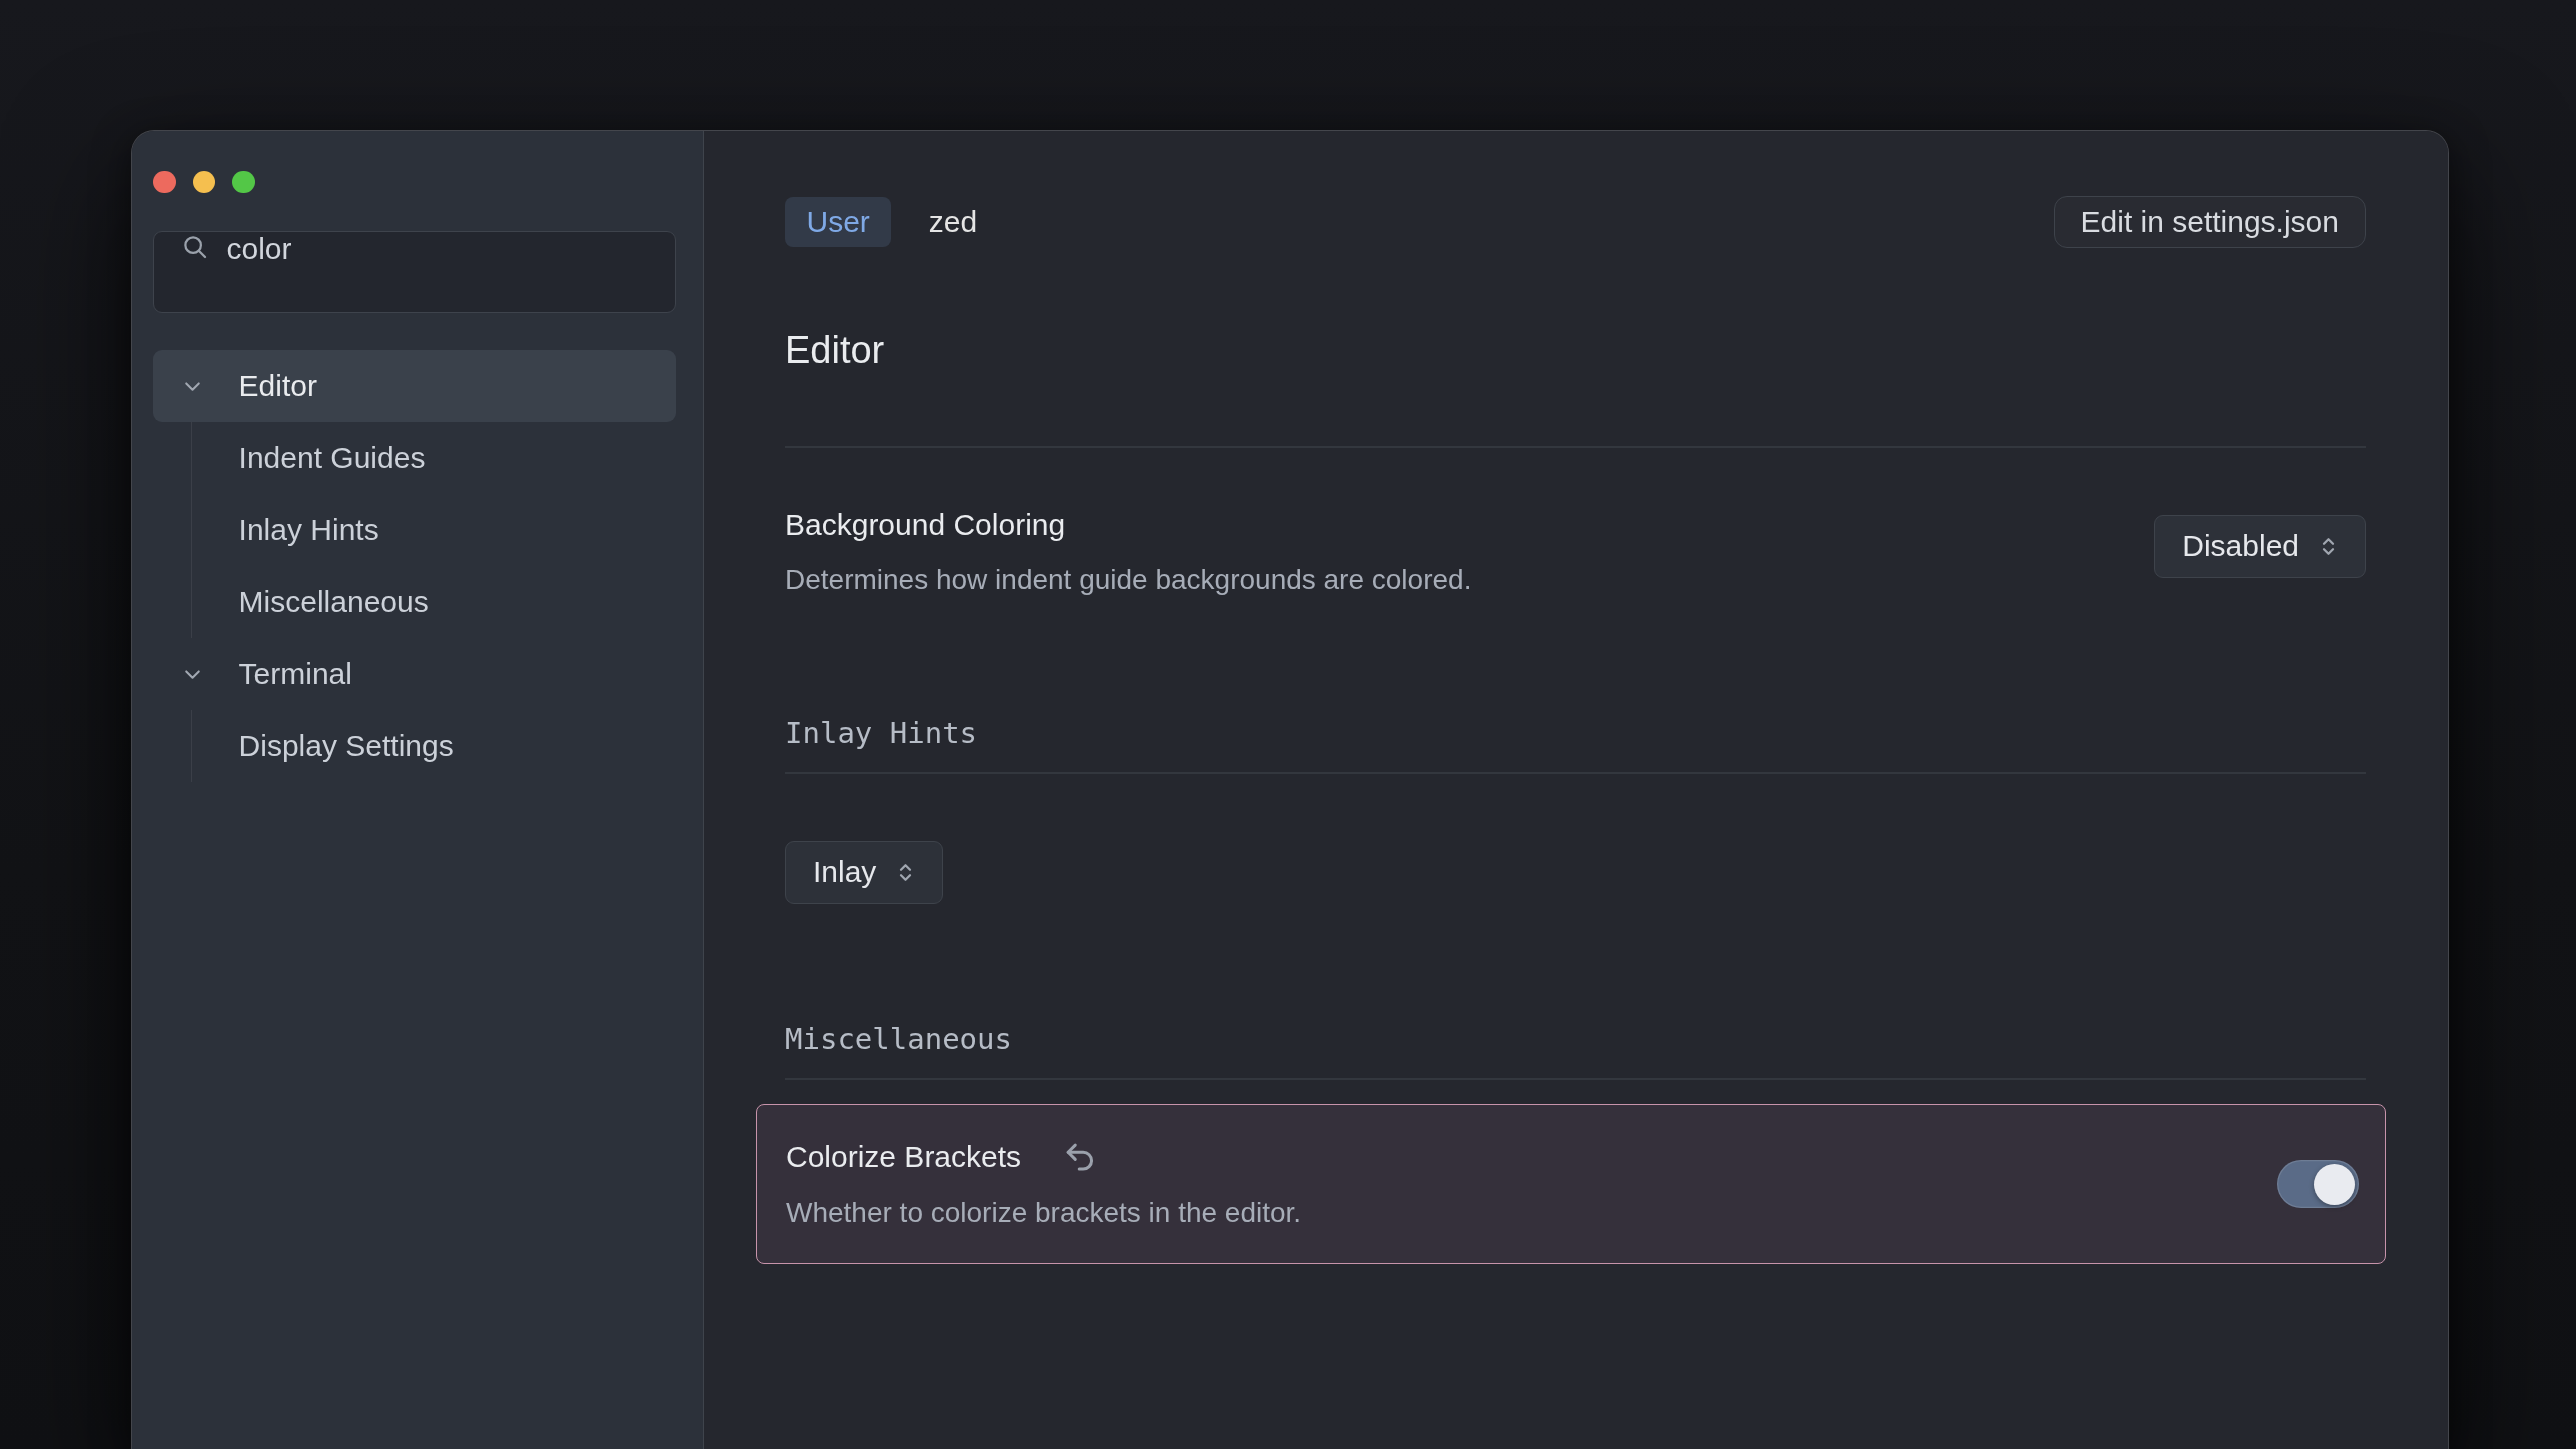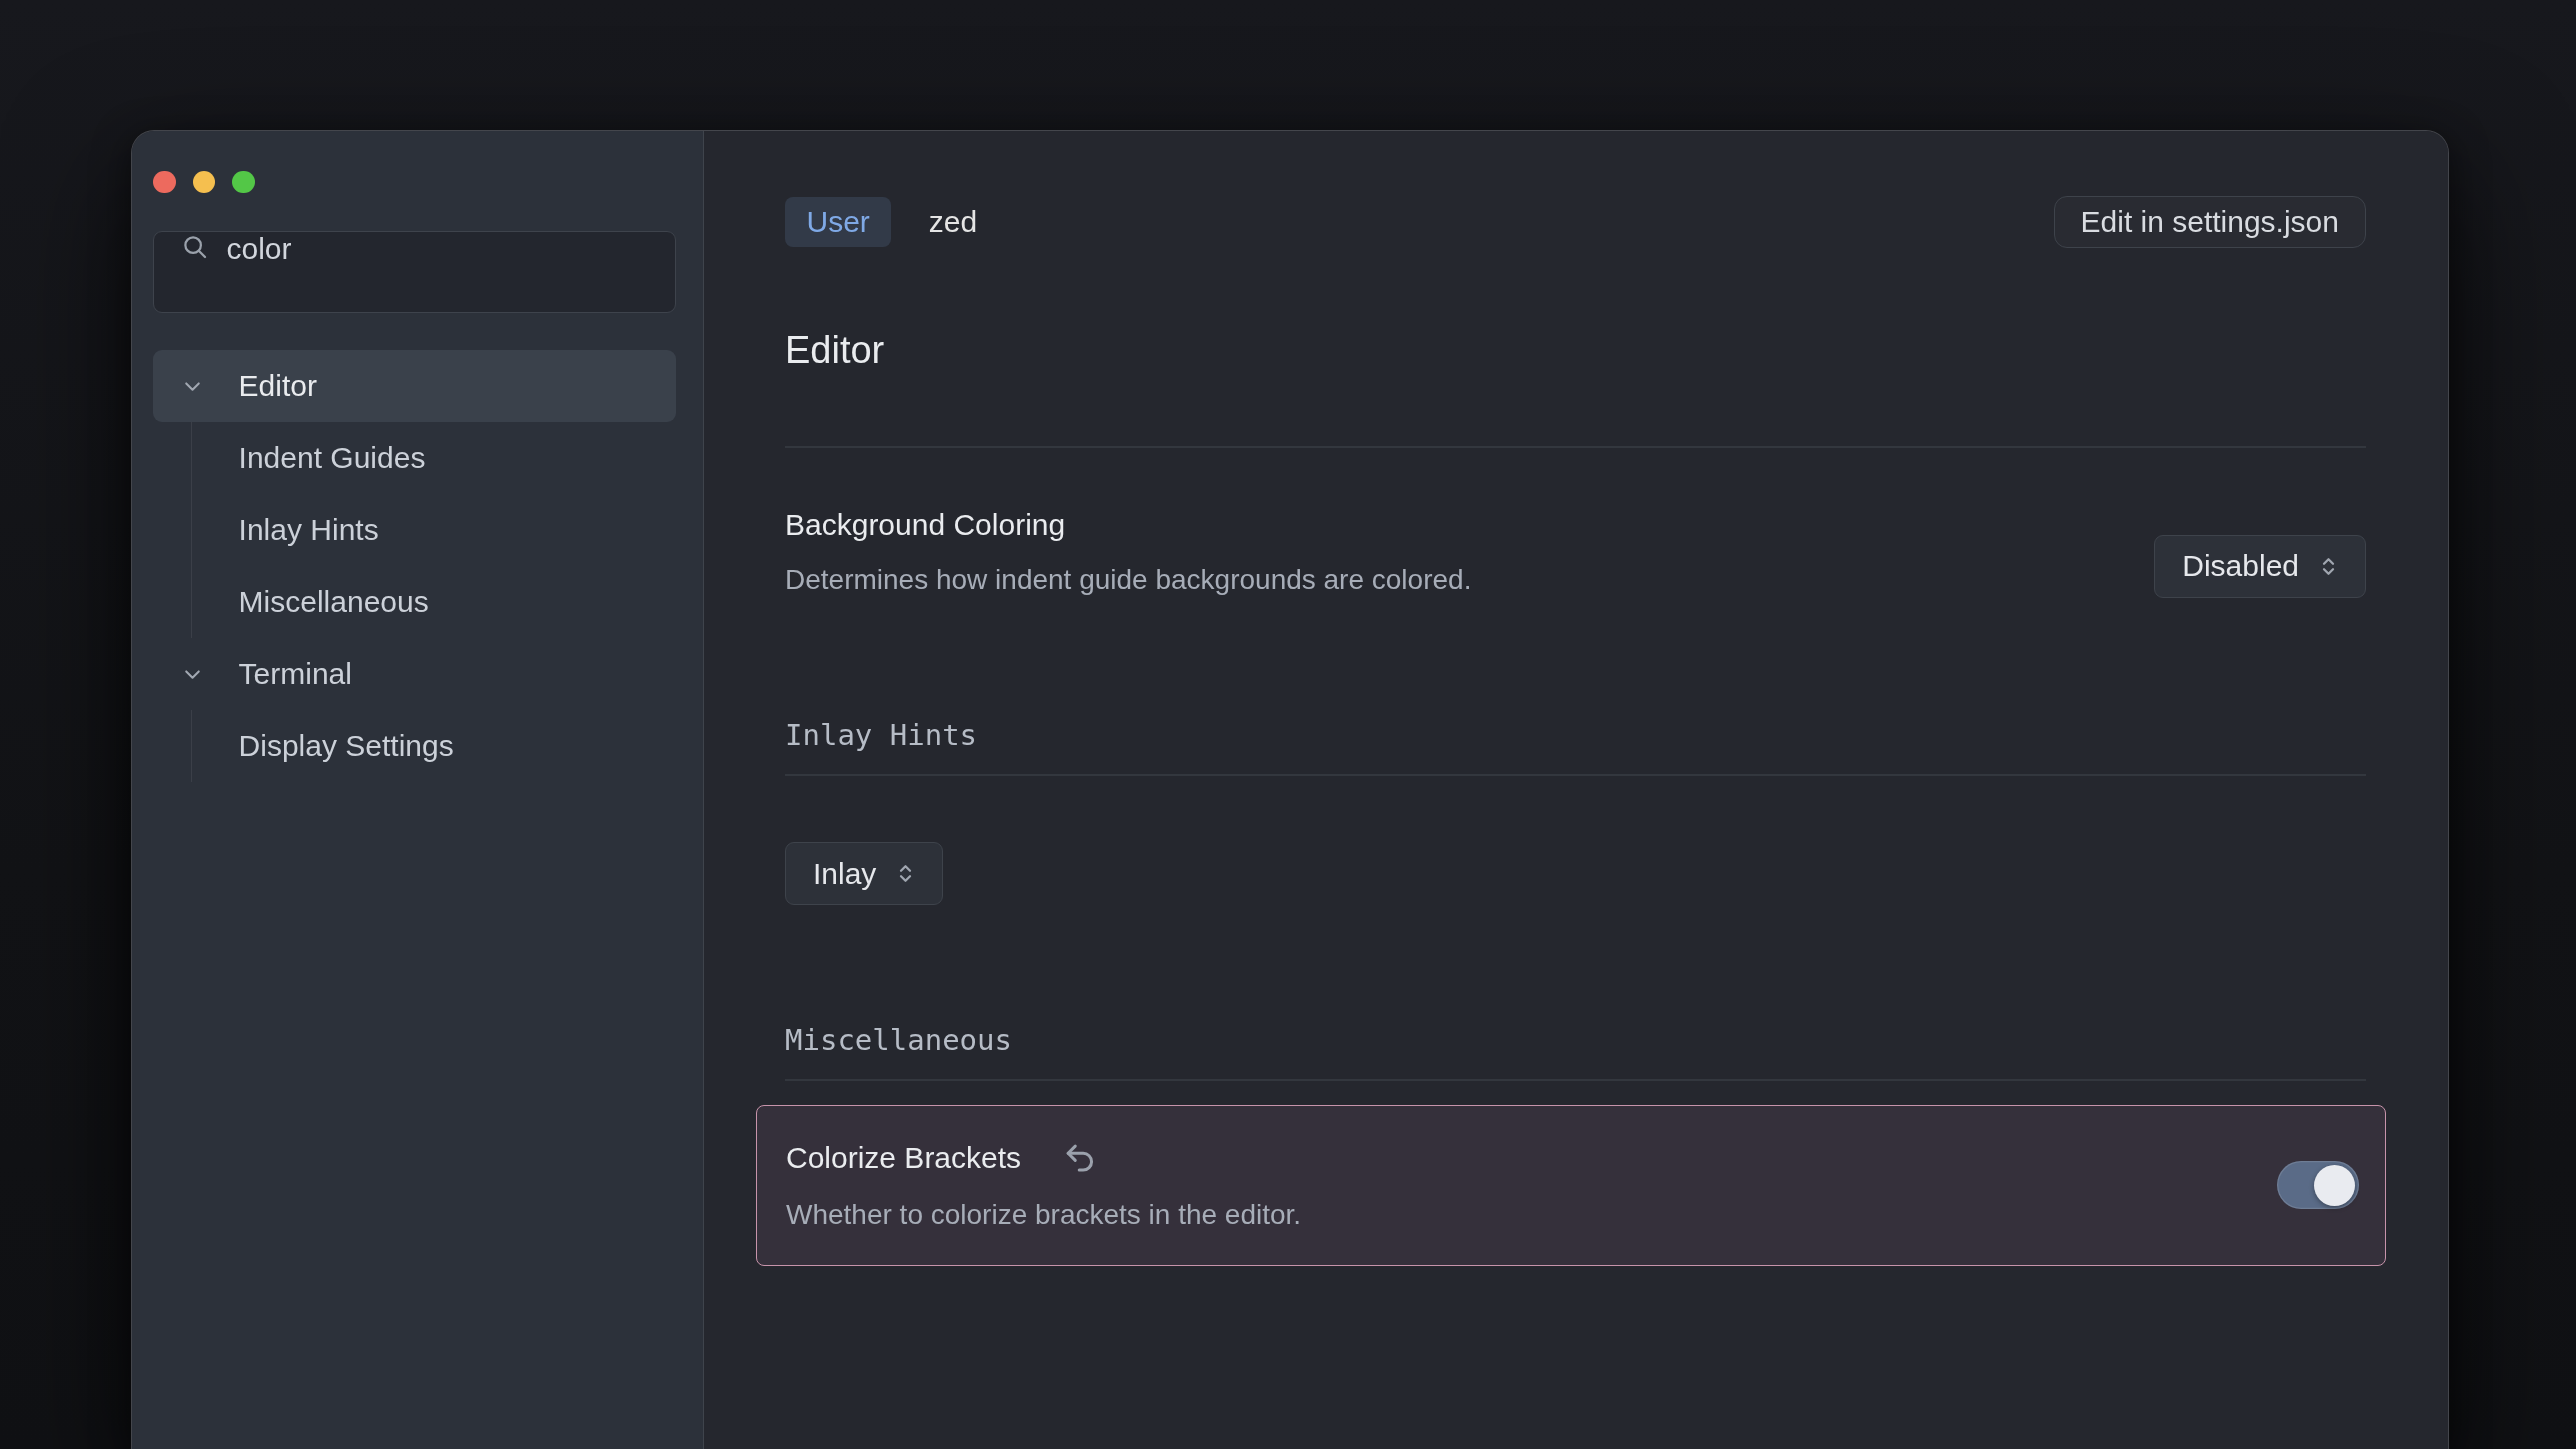--- a/index.html
+++ b/index.html
@@ -116,21 +116,21 @@
 
   .dropdown {
     display: flex; align-items: center; gap: 16px;
     height: 63px; padding: 0 23px 0 27px;
     background: #2d3139;
     border: 1.8px solid #3e434b; border-radius: 9px;
     color: #e6e8ec; font-size: 30px; cursor: pointer;
     font-family: "Liberation Sans", sans-serif;
     flex: 0 0 auto;
   }
-  .row1 .dropdown { margin-top: 28px; }
+  .row1 .dropdown { margin-top: 8px; }
   .row2 .dropdown { margin-top: 9.8px; }
 
   .section-head {
     font-family: "DejaVu Sans Mono", "Liberation Mono", monospace;
     font-size: 29px; line-height: 29px; color: #b6bcc6;
   }
   .sh2 { margin-top: 123px; }
   .sh3 { margin-top: 121px; }
 
   .highlight-row {

